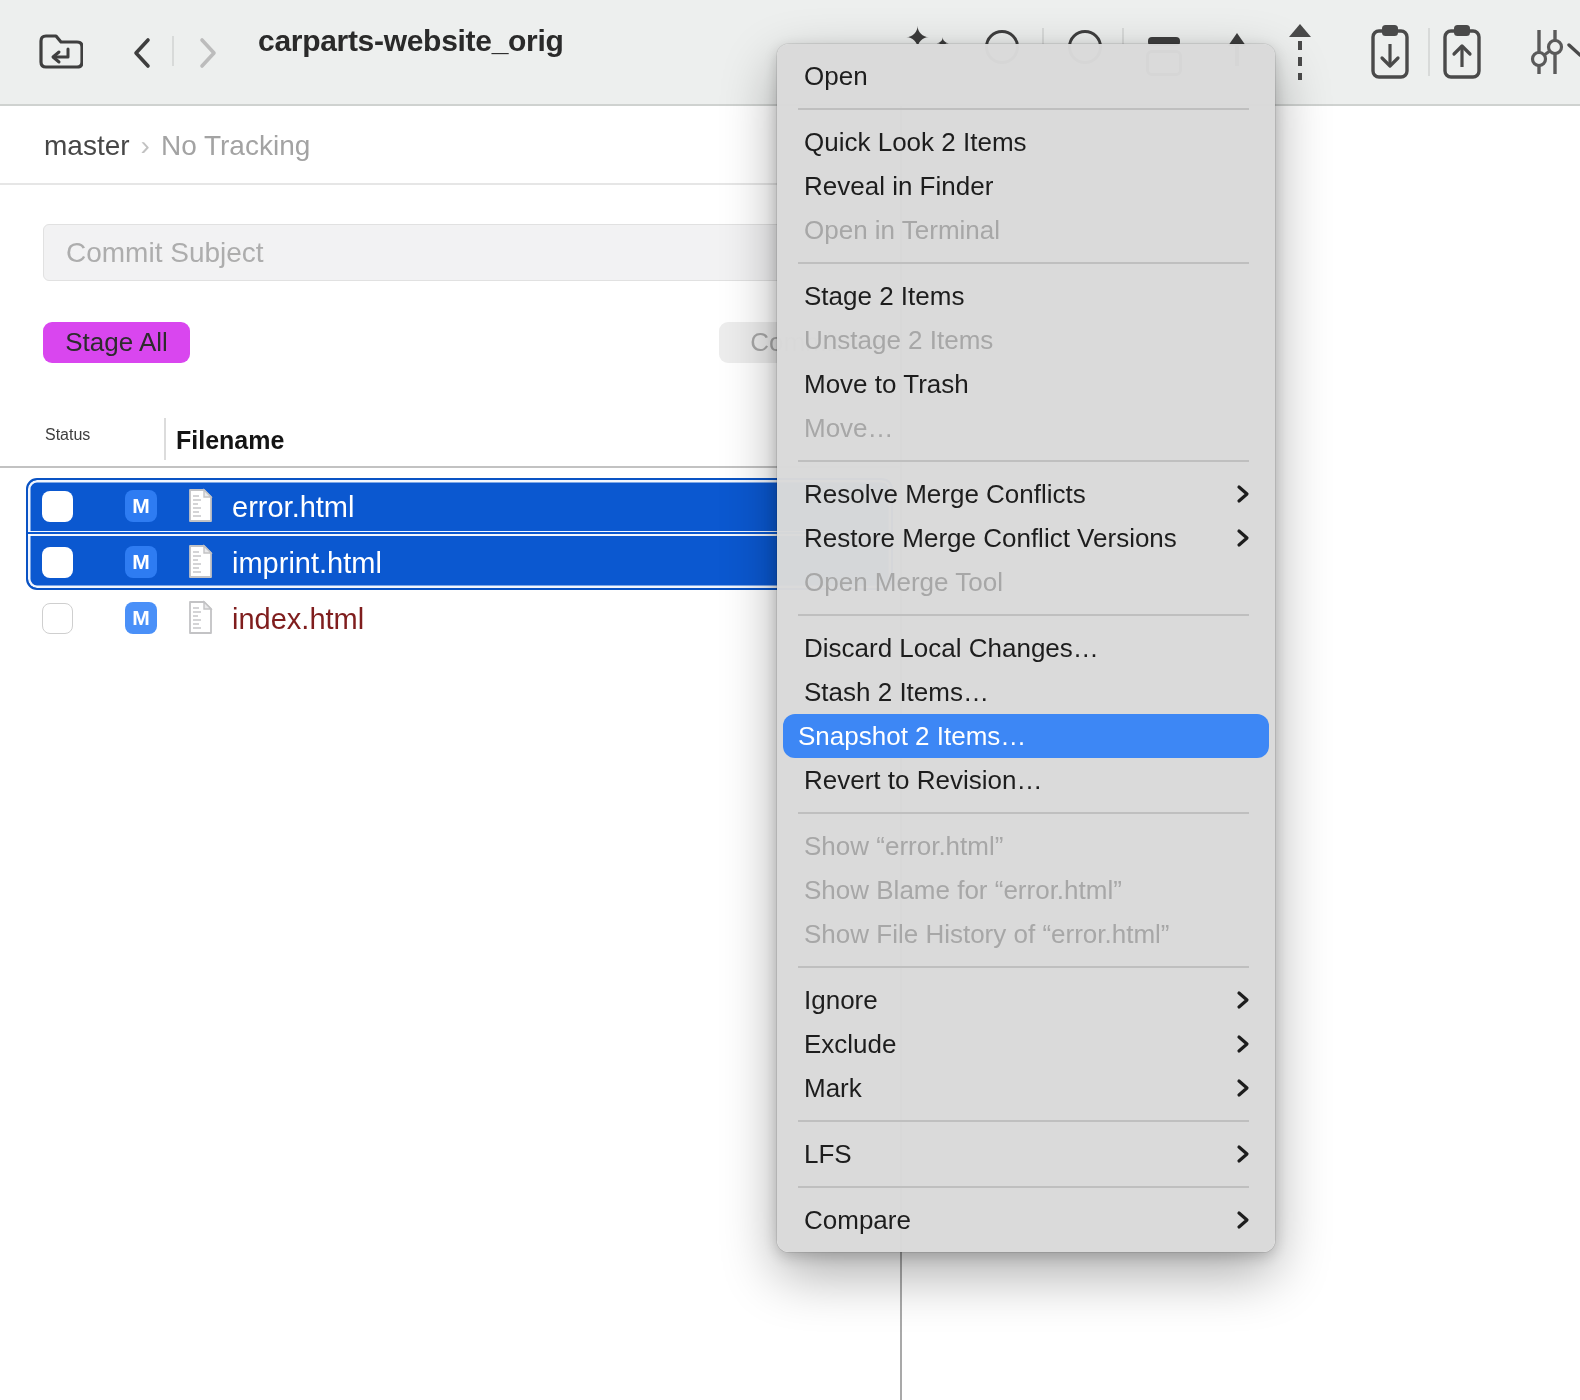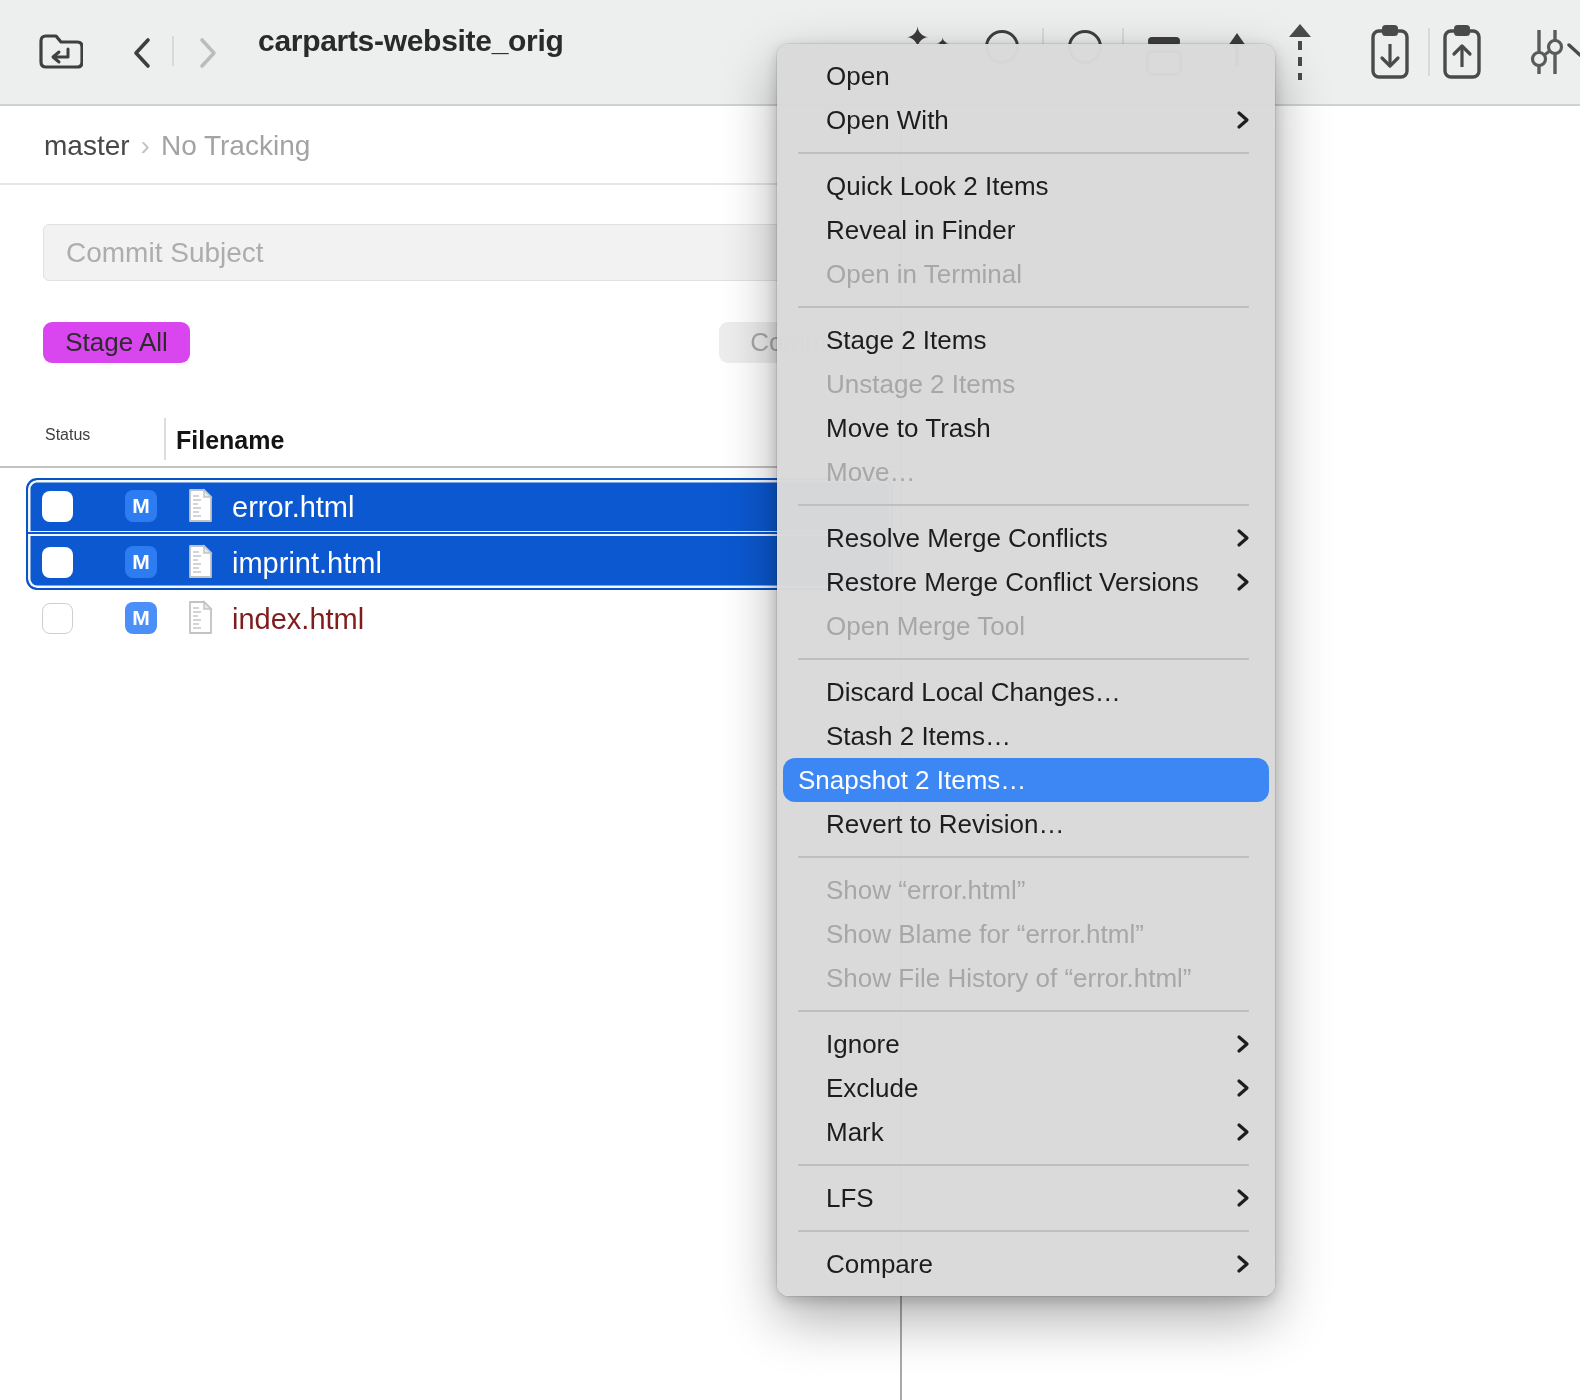--- a/index.html
+++ b/index.html
@@ -59,21 +59,21 @@
 
   
   .right-pane{position:absolute;left:901px;top:106px;width:679px;height:1294px;background:#fff;z-index:1;}
   .splitter{position:absolute;left:900px;top:106px;width:2px;height:1294px;background:#a9a9a9;z-index:2;}
 
   
   .context-menu{position:absolute;left:777px;top:44px;width:498px;background:rgba(217,217,217,0.98);
       border-radius:12px;padding:10px 0;box-sizing:border-box;z-index:50;
       box-shadow:0 22px 55px rgba(0,0,0,0.33),0 4px 14px rgba(0,0,0,0.18),0 0 0 1px rgba(0,0,0,0.08);}
   .menu-item{position:relative;height:44px;line-height:44px;font-size:26px;color:#1d1d1d;
-      padding-left:21px;white-space:nowrap;margin-left:28px;}
+      padding-left:27px;white-space:nowrap;}
   .menu-item.disabled{color:#a7a7a7;}
   .menu-item.highlighted{margin:0 6px;padding-left:15px;border-radius:12px;background:#3d87f5;color:#ffffff;}
   .menu-chev{position:absolute;right:24px;top:11px;}
   .menu-sep{height:2px;background:#bfbfbf;margin:10px 26px 10px 21px;}
 </style>
 </head>
 <body>
 
 <div class="screen">
 
@@ -212,23 +212,20 @@
   <div class="right-pane">
     
     
     
     
   </div>
   <div class="splitter"></div>
 
   <div class="context-menu" id="menu">
       <div class="menu-item"><span>Open</span></div>
-      <div class="menu-item"><span>Open With</span><svg class="menu-chev" width="16" height="22" viewBox="0 0 16 22">
-          <polyline points="4,4 12,11 4,18" fill="none" stroke="currentColor" stroke-width="3.2" stroke-linecap="round" stroke-linejoin="round"></polyline>
-        </svg></div>
       <div class="menu-sep"></div>
       <div class="menu-item"><span>Quick Look 2 Items</span></div>
       <div class="menu-item"><span>Reveal in Finder</span></div>
       <div class="menu-item disabled"><span>Open in Terminal</span></div>
       <div class="menu-sep"></div>
       <div class="menu-item"><span>Stage 2 Items</span></div>
       <div class="menu-item disabled"><span>Unstage 2 Items</span></div>
       <div class="menu-item"><span>Move to Trash</span></div>
       <div class="menu-item disabled"><span>Move…</span></div>
       <div class="menu-sep"></div>

